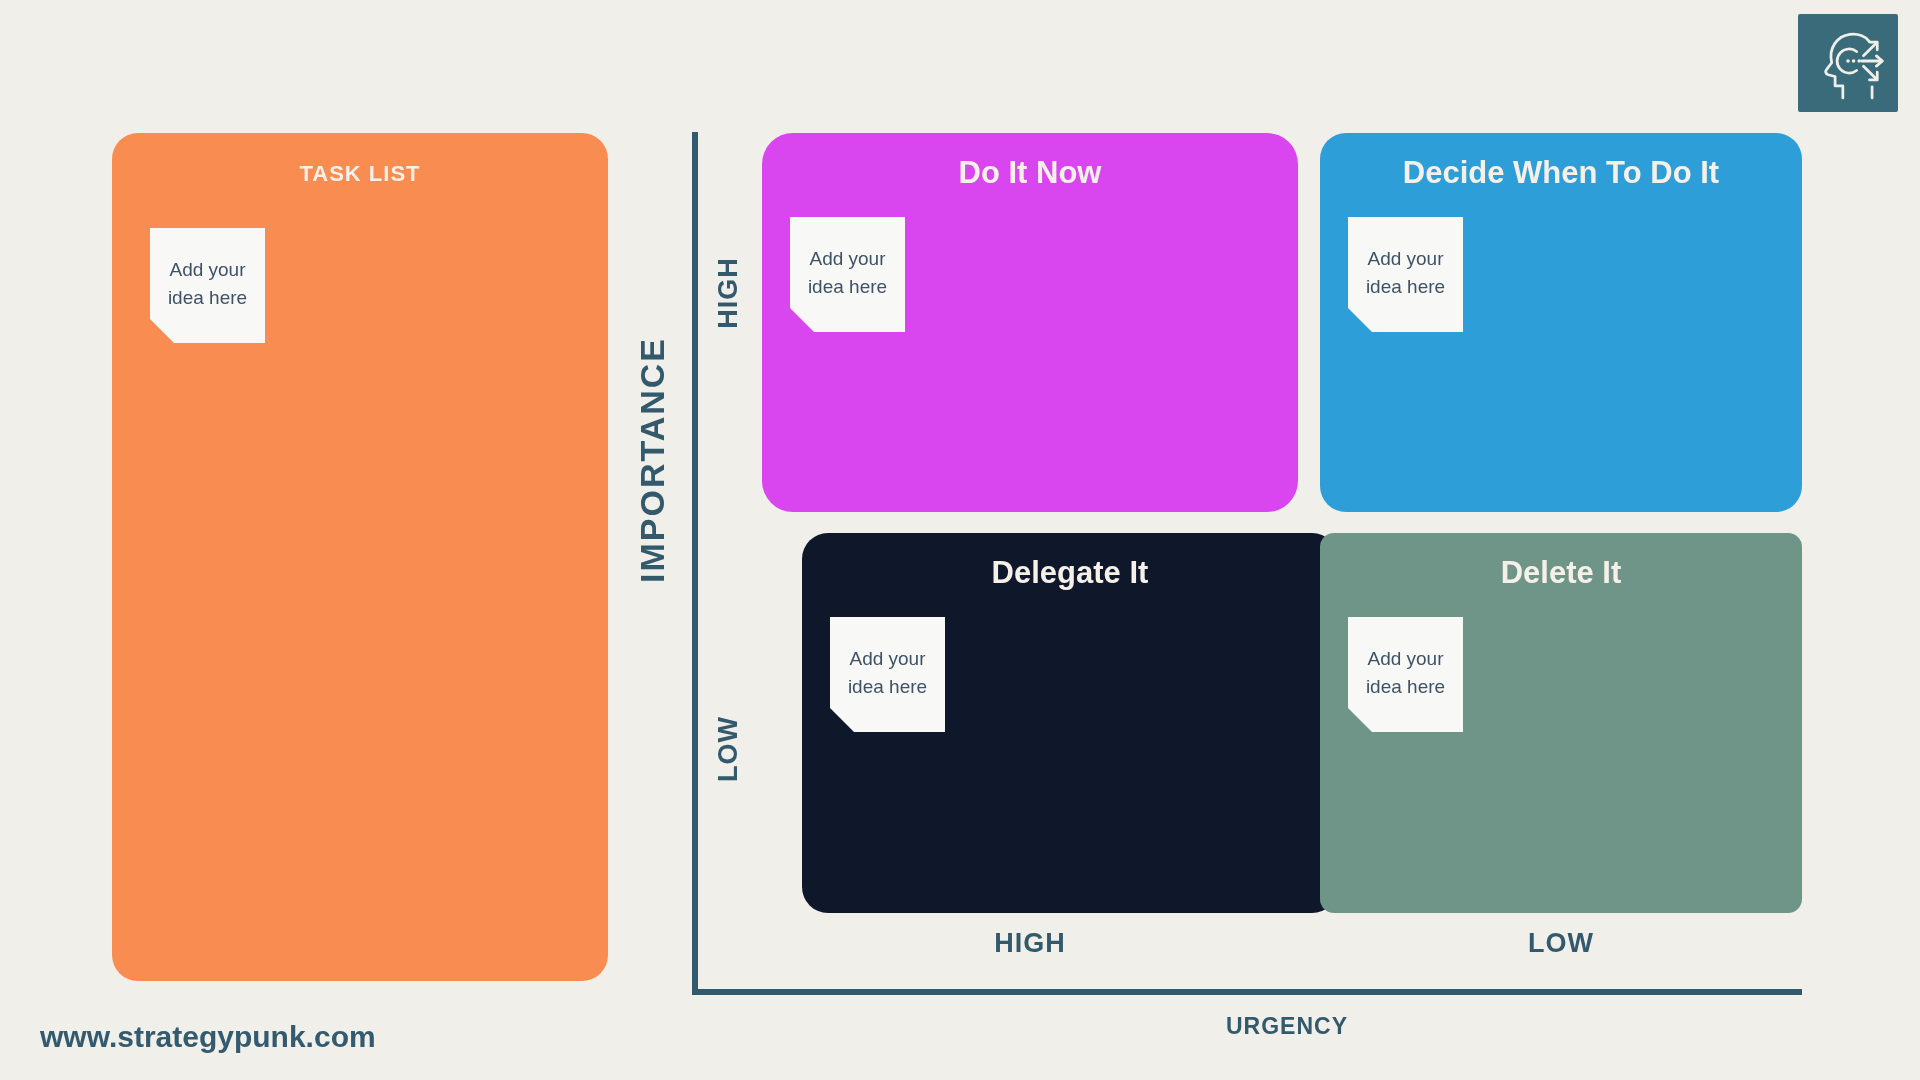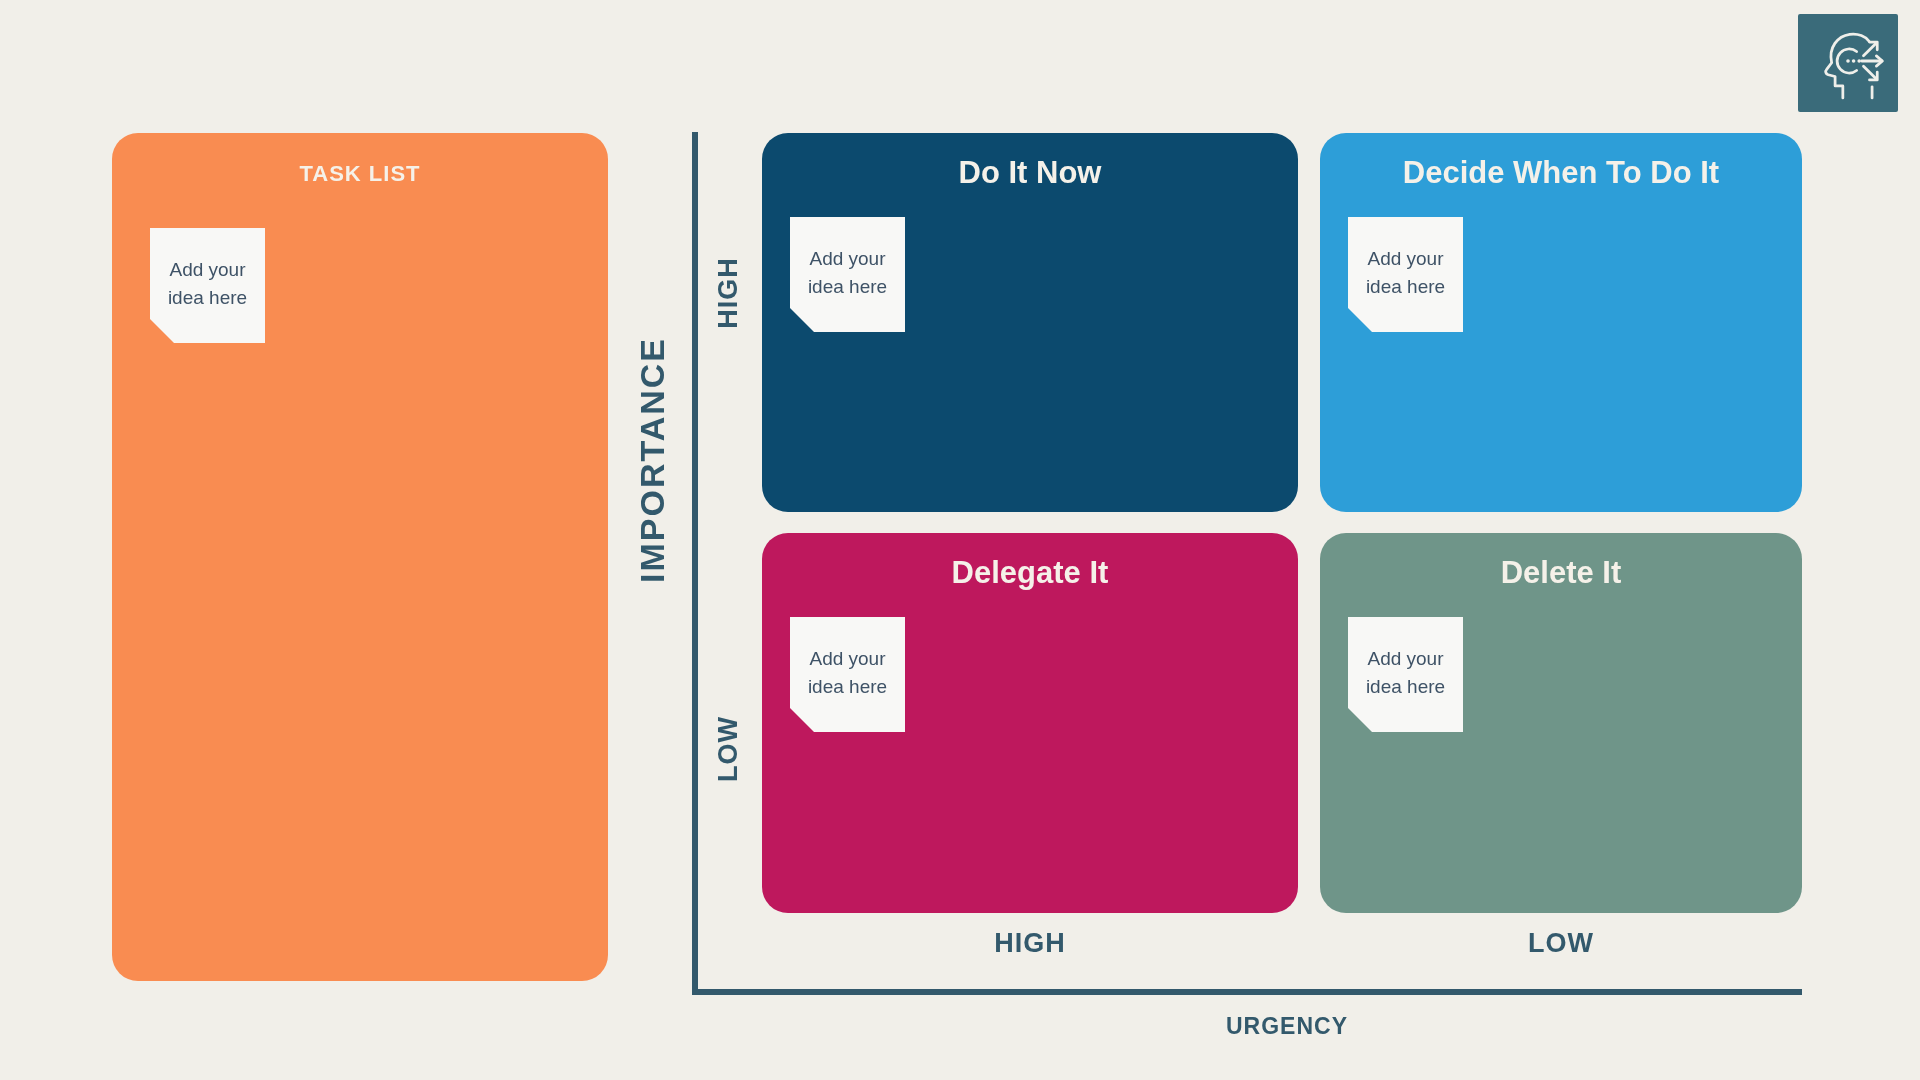--- a/index.html
+++ b/index.html
@@ -162,34 +162,35 @@
   <div class="axis-line axis-x"></div>
 
   <div class="axis-label rot lbl-importance">IMPORTANCE</div>
   <div class="axis-label rot tick lbl-y-high">HIGH</div>
   <div class="axis-label rot tick lbl-y-low">LOW</div>
 
   <div class="axis-label lbl-urgency">URGENCY</div>
   <div class="axis-label tick lbl-x-high">HIGH</div>
   <div class="axis-label tick lbl-x-low">LOW</div>
 
-  <div class="quadrant q-do-it-now" style="background: #0c4a6e;">
+  <div class="quadrant q-do-it-now" style="background: #d946ef; border-radius: 31px;">
     <div class="quadrant-title">Do It Now</div>
     <div class="note">Add your idea here</div>
   </div>
 
   <div class="quadrant q-decide" style="background: rgb(45, 158, 216);">
     <div class="quadrant-title">Decide When To Do It</div>
     <div class="note">Add your idea here</div>
   </div>
 
-  <div class="quadrant q-delegate" style="background: #be185d;">
+  <div class="quadrant q-delegate" style="background: #0f172a; margin-left: 40px;">
     <div class="quadrant-title">Delegate It</div>
     <div class="note">Add your idea here</div>
   </div>
 
-  <div class="quadrant q-delete" style="background: rgb(111, 149, 137);">
+  <div class="quadrant q-delete" style="background: rgb(111, 149, 137); border-radius: 14px;">
     <div class="quadrant-title">Delete It</div>
     <div class="note">Add your idea here</div>
   </div>
 
+  <div class="footer-url">www.strategypunk.com</div>
 
 </div>
 
 </body></html>

